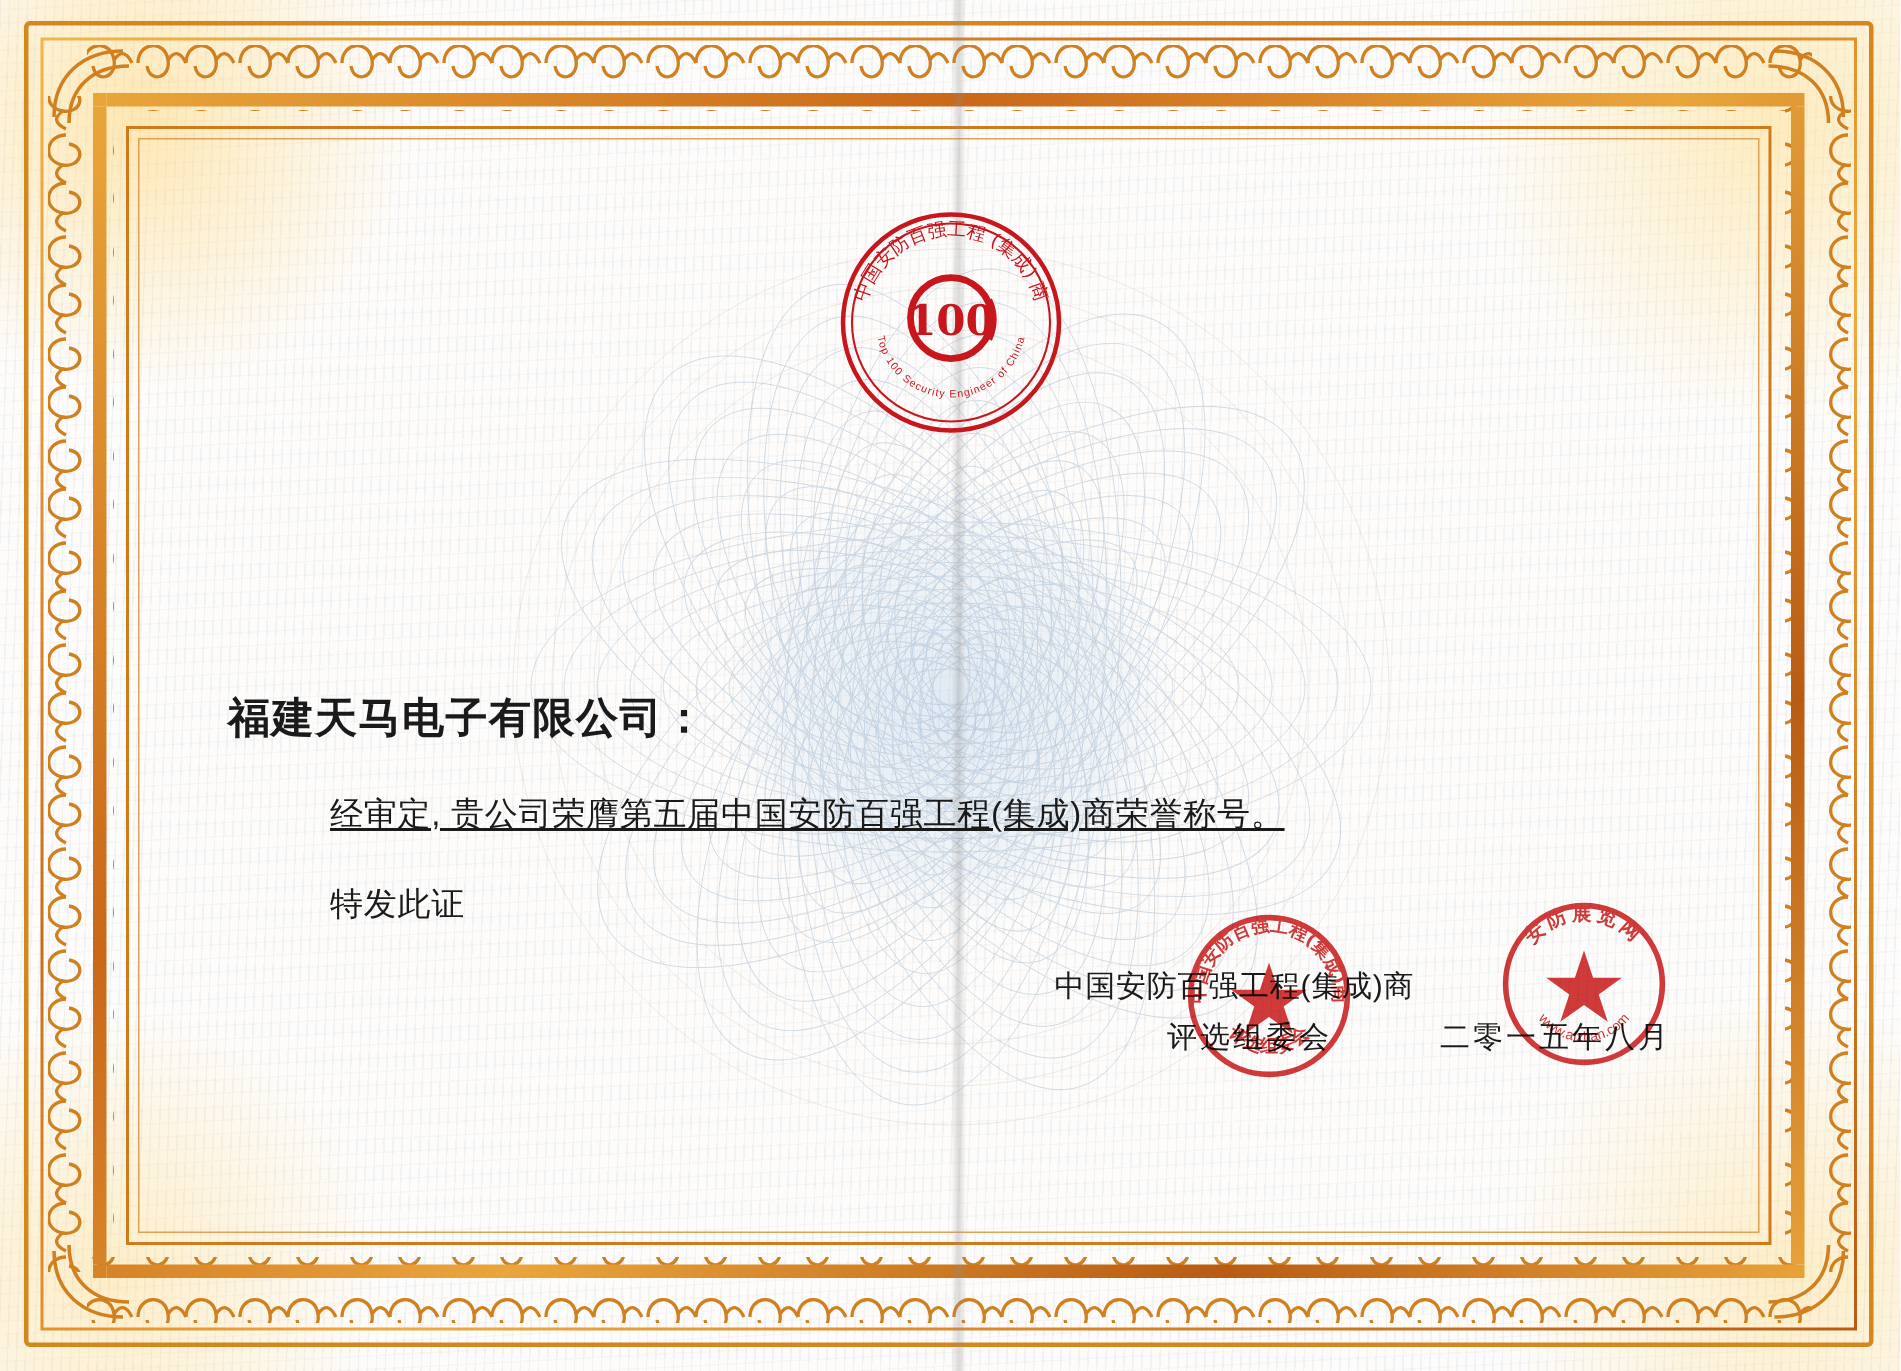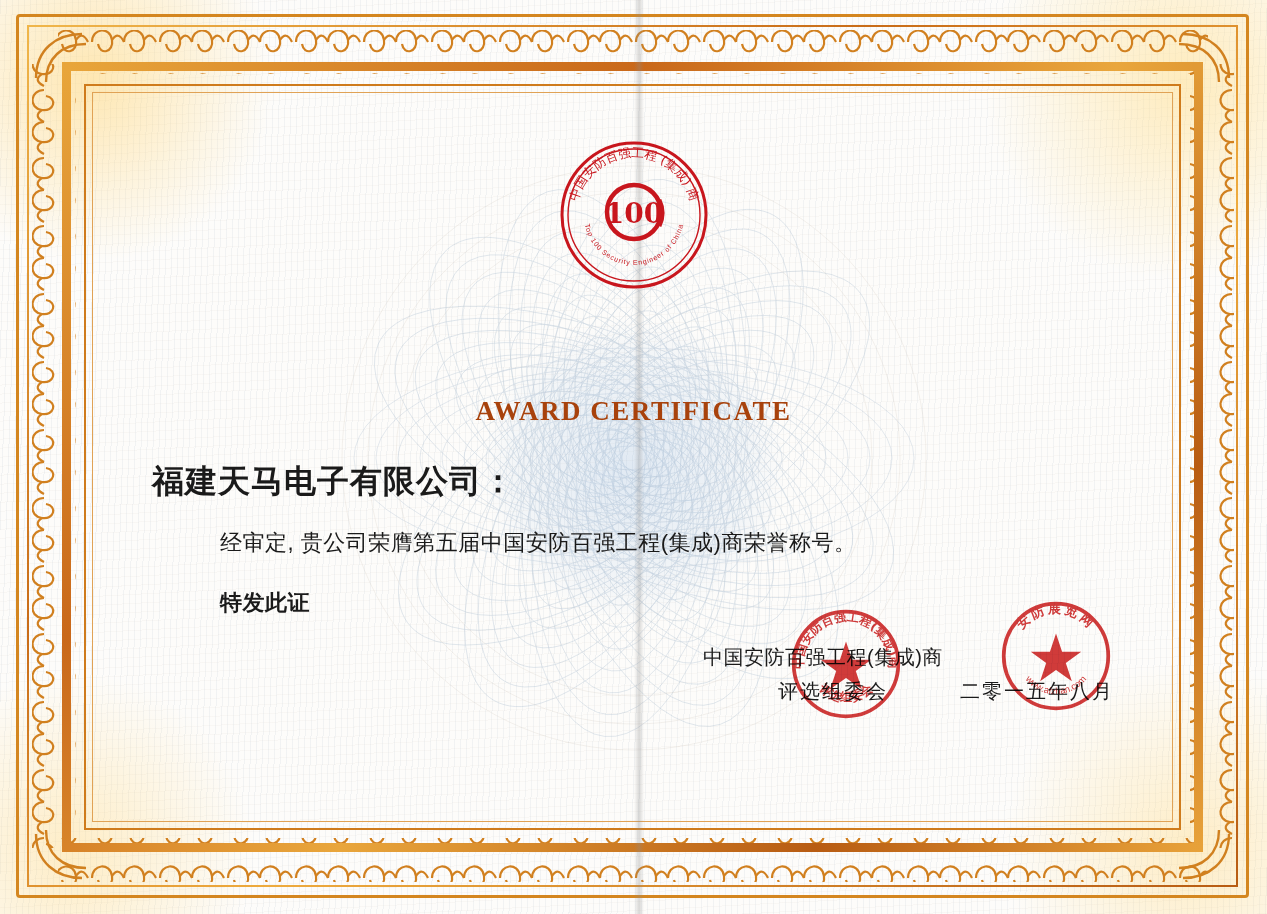--- a/index.html
+++ b/index.html
@@ -173,41 +173,41 @@
     font-weight: 700;
     letter-spacing: 1.5px;
     color: #a8420c;
   }
 
   
   .recipient {
     position: absolute;
     left: 152px;
     top: 460px;
-    font-size: 32px;
+    font-size: 28px;
     font-weight: 700;
     color: #1a1a1a;
     letter-spacing: 1px;
   }
   .body-line1 {
     position: absolute;
     left: 220px;
     top: 528px;
     font-size: 22px;
     color: #1a1a1a;
     letter-spacing: 0.5px;
+    text-decoration: underline;
   }
   .body-line2 {
     position: absolute;
     left: 220px;
     top: 588px;
     font-size: 22px;
     color: #1a1a1a;
     letter-spacing: 0.5px;
-    font-weight: bold;
   }
 
   
   .sig-org-line1 {
     position: absolute;
     left: 703px;
     top: 644px;
     font-size: 20px;
     color: #1a1a1a;
     letter-spacing: 0.5px;
@@ -351,21 +351,20 @@
     <text font-size="7" fill="#c8161d" font-family="'Liberation Sans', sans-serif" letter-spacing="0.8">
       <textPath href="#ring-en" startOffset="50%" text-anchor="middle">Top 100 Security Engineer of China</textPath>
     </text>
     <g fill="none" stroke="#c8161d" stroke-width="4.5">
       <circle cx="75" cy="72" r="27"></circle>
       <path d="M100 60 a30 30 0 0 1 0 26" stroke-width="5"></path>
     </g>
     <text x="75" y="83" text-anchor="middle" font-family="'DejaVu Serif', serif" font-size="28" font-weight="bold" fill="#c8161d">100</text>
   </svg>
 
-  <div class="title-en">AWARD CERTIFICATE</div>
 
   <div class="recipient">福建天马电子有限公司：</div>
   <div class="body-line1">经审定, 贵公司荣膺第五届中国安防百强工程(集成)商荣誉称号。</div>
   <div class="body-line2">特发此证</div>
 
   <div class="sig-org-line1">中国安防百强工程(集成)商</div>
   <div class="sig-org-line2">评选组委会</div>
   <div class="sig-date">二零一五年八月</div>
 
   <svg class="seal seal-committee" viewBox="0 0 120 120">

